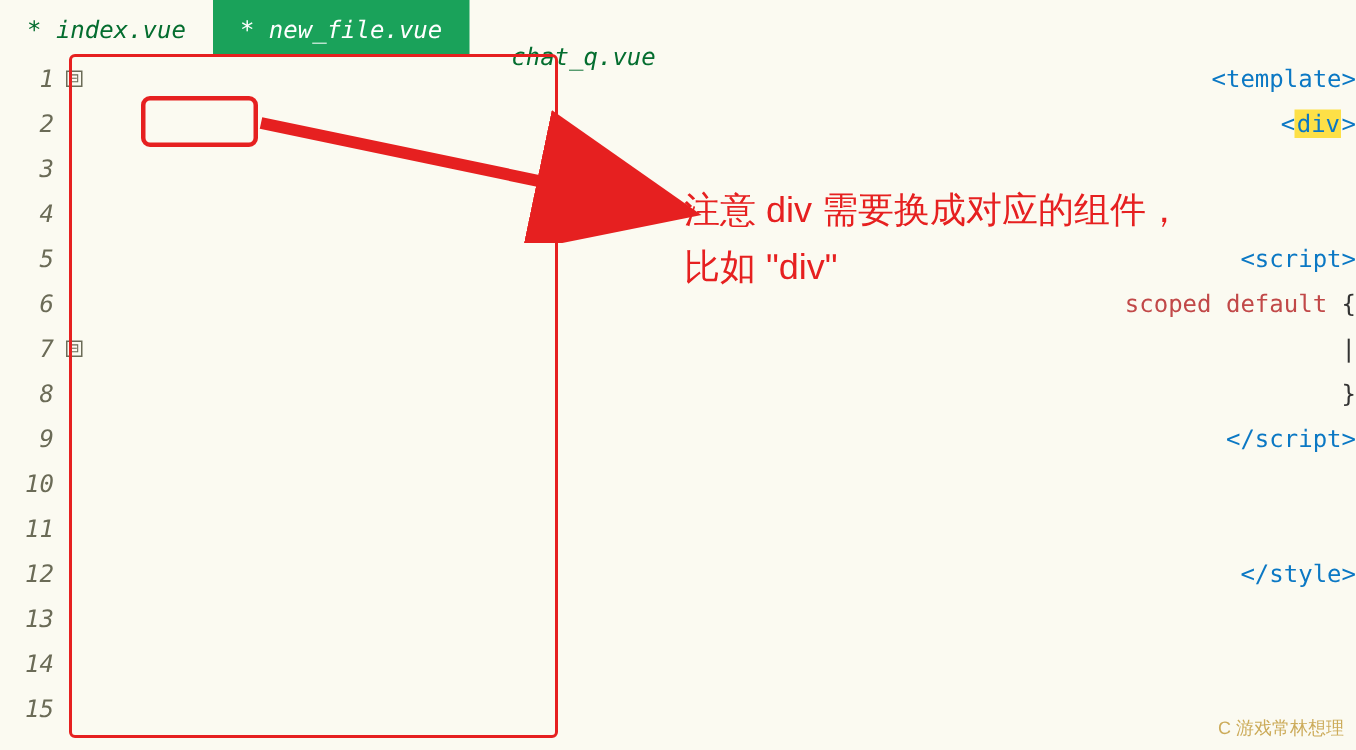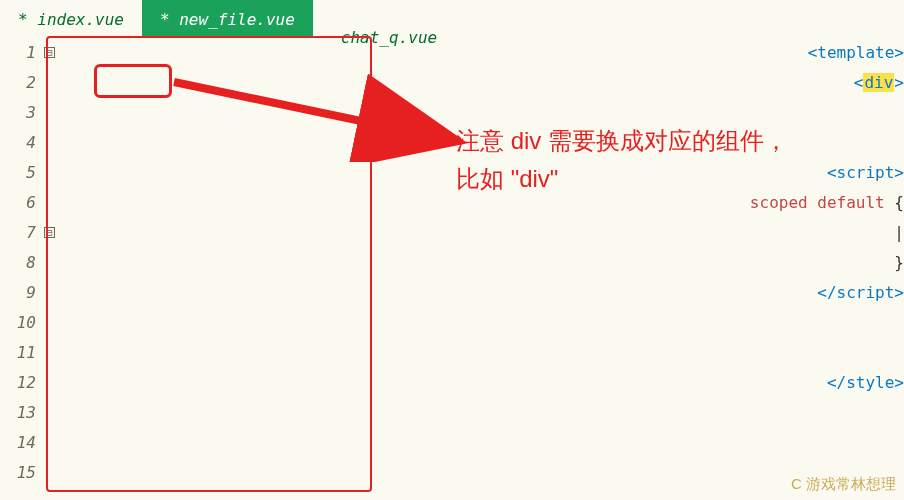--- a/index.html
+++ b/index.html
@@ -97,21 +97,21 @@
     font-style: normal;
   }
   .arrow-svg {
     position: absolute;
     pointer-events: none;
   }
   .watermark {
     position: absolute;
     right: 8px;
     bottom: 6px;
-    font-size: 15px;
+    font-size: 12px;
     color: #c7a34a;
     font-family: "PingFang SC","Microsoft YaHei",sans-serif;
     opacity: .9;
   }
 </style>
 </head>
 <body>
 
 <div class="tabs">
   <div class="tab">

